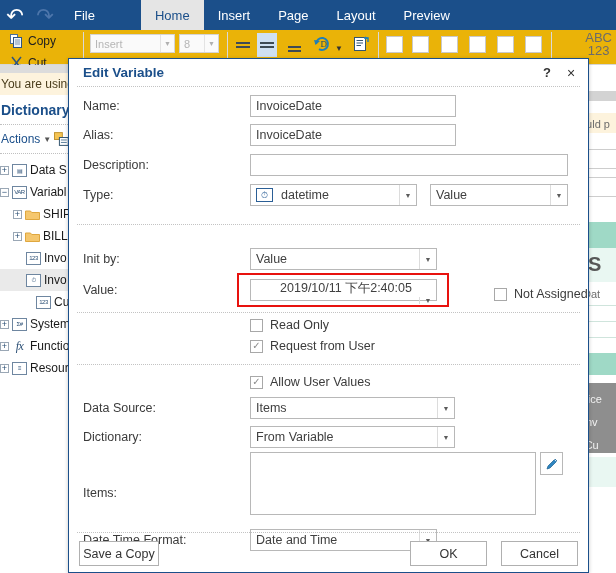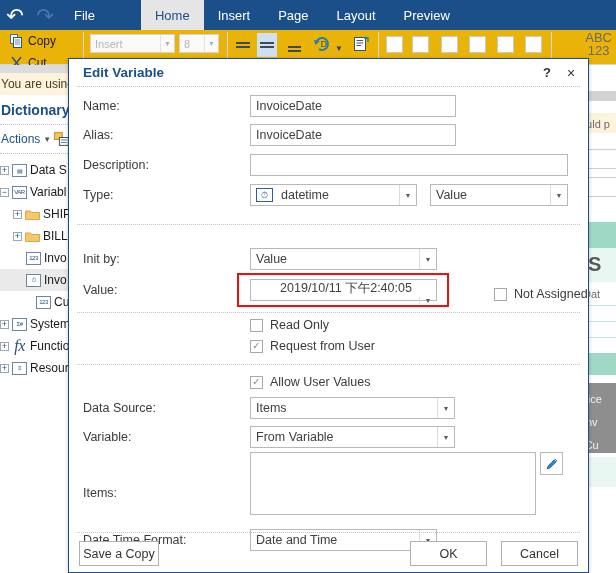--- a/index.html
+++ b/index.html
@@ -183,21 +183,21 @@
     display: flex; align-items: center; justify-content: center;
     font-size: 6px;
     border: 1px solid #6e86a0;
     color: #2b4f75;
     background: #fff;
     letter-spacing: -0.5px;
   }
   .tico.folder {
     border: none; background: none;
   }
-  .tico.plain { border: none; background: none; font-size: 16px; color: #2b4f75; }
+  .tico.plain { border: none; background: none; font-size: 12px; color: #2b4f75; }
   .tlabel { overflow: hidden; }
 
   
   .doc-strip {
     position: absolute; left: 70px; top: 65px;
     width: 546px; height: 508px;
     background: #ffffff;
     overflow: hidden;
   }
   .ds-grey { position: absolute; background: #d3d3d3; }
@@ -629,21 +629,21 @@
         <span class="cbox">✓</span>
         <span>Allow User Values</span>
       </div>
 
       <div class="flabel" style="left:14px; top:314px;">Data Source:</div>
       <div class="fselect" style="left:181px; top:310px; width:205px;">
         <span>Items</span>
         <span class="arrow">▼</span>
       </div>
 
-      <div class="flabel" style="left:14px; top:343px;">Variable:</div>
+      <div class="flabel" style="left:14px; top:343px;">Dictionary:</div>
       <div class="fselect" style="left:181px; top:339px; width:205px;">
         <span>From Variable</span>
         <span class="arrow">▼</span>
       </div>
 
       <div class="flabel" style="left:14px; top:399px;">Items:</div>
       <div class="items-area" style="left:181px; top:365px; width:286px; height:63px;">
         
       </div>
       <div class="edit-btn" style="left:471px; top:365px;">

